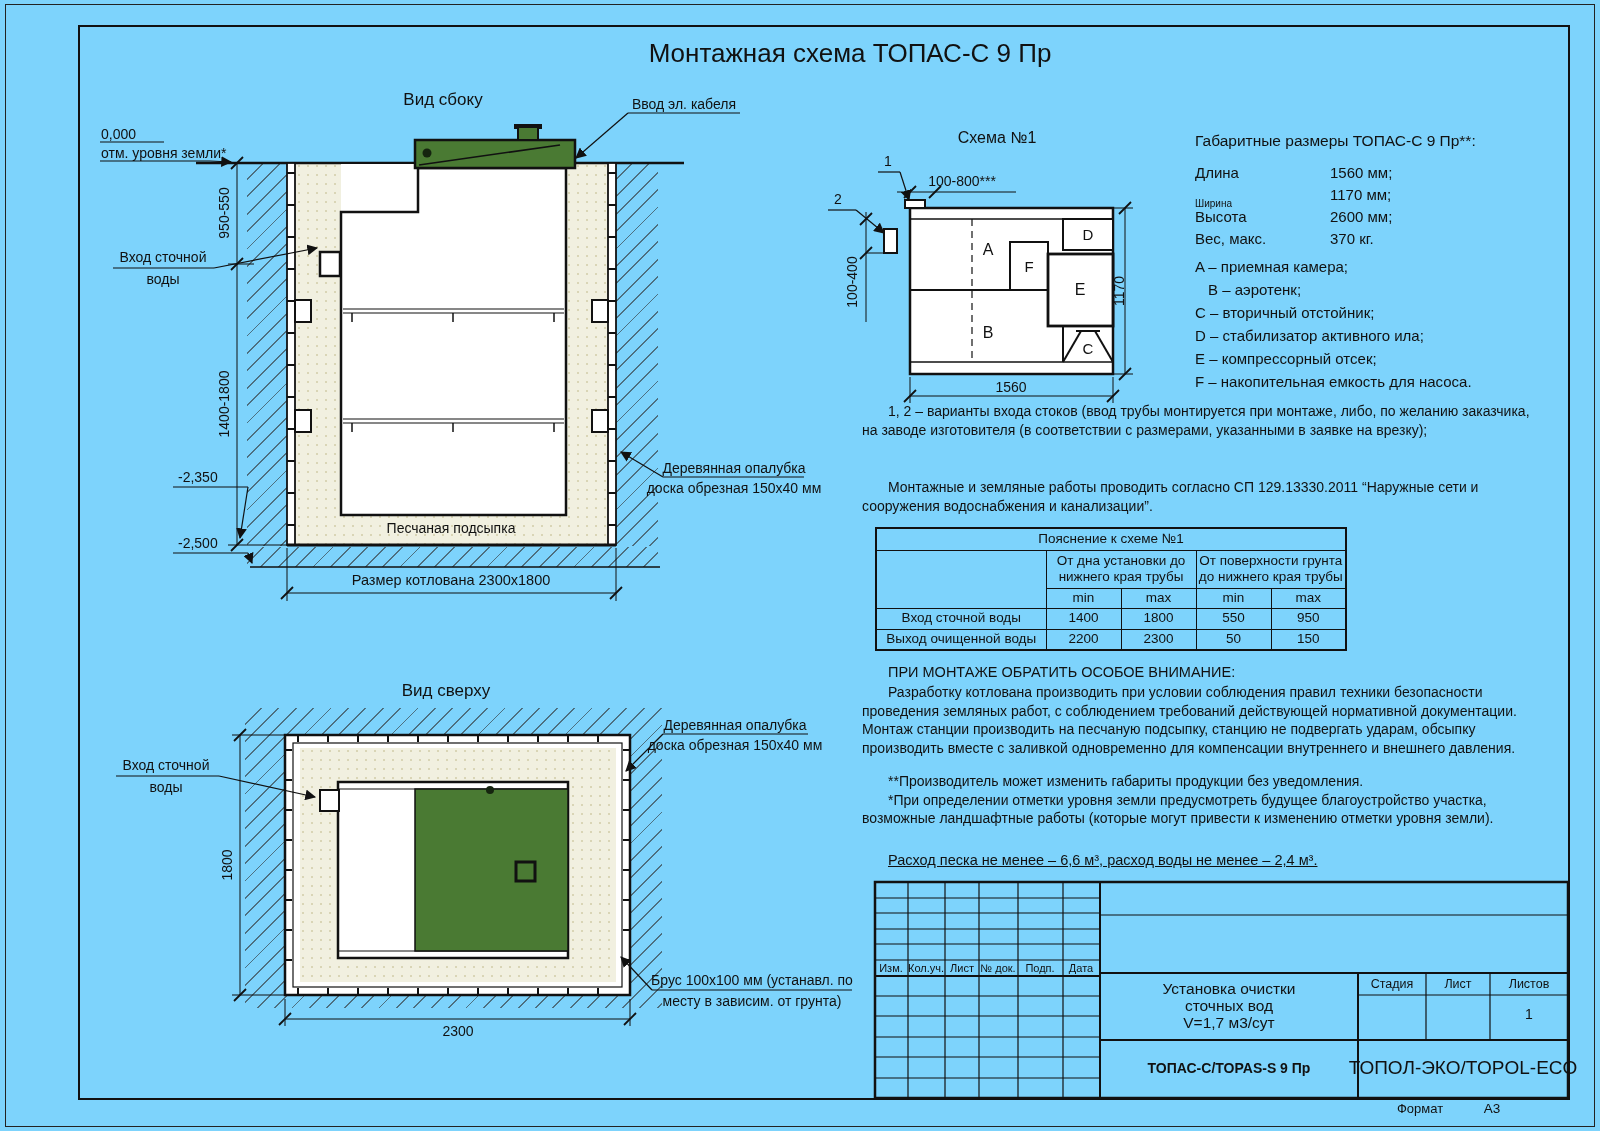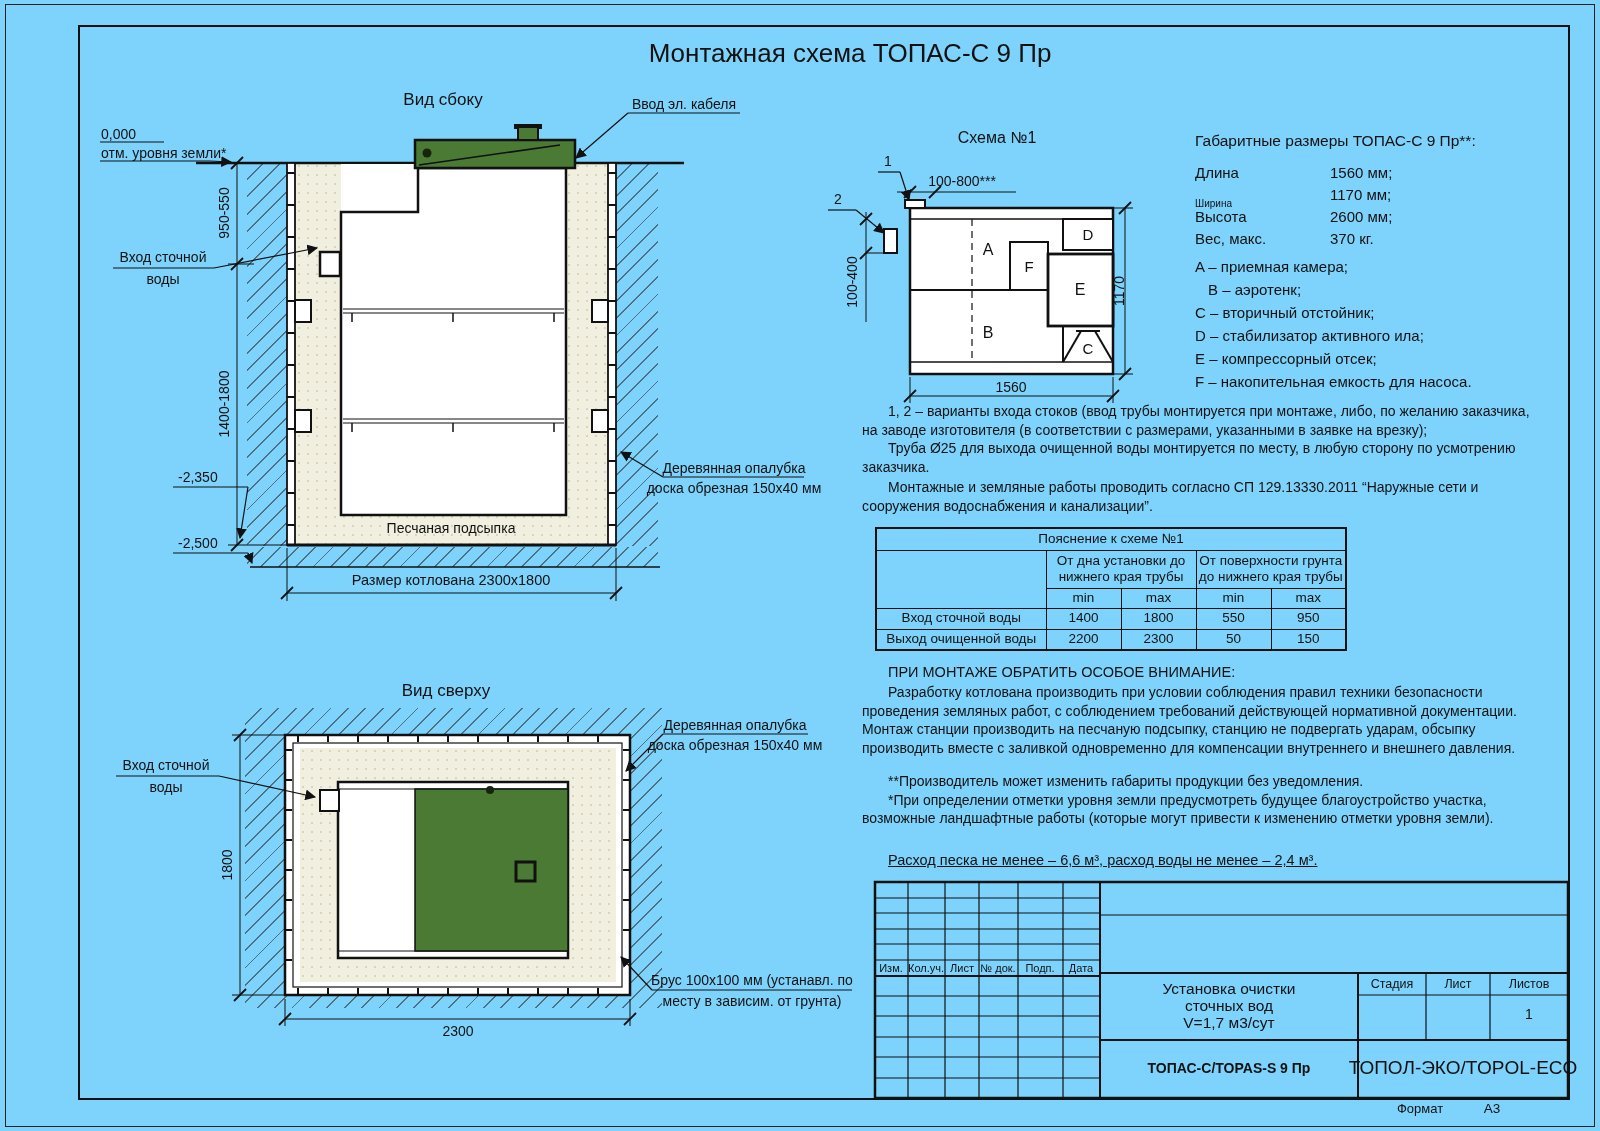--- a/index.html
+++ b/index.html
@@ -282,21 +282,20 @@
   <div class="abs" style="left:1330px;top:230px;font-size:15px;">370 кг.</div>
   <div class="abs" style="left:1195px;top:258px;font-size:15px;">A – приемная камера;</div>
   <div class="abs" style="left:1195px;top:281px;font-size:15px;margin-left:13px;">B – аэротенк;</div>
   <div class="abs" style="left:1195px;top:304px;font-size:15px;">C – вторичный отстойник;</div>
   <div class="abs" style="left:1195px;top:327px;font-size:15px;">D – стабилизатор активного ила;</div>
   <div class="abs" style="left:1195px;top:350px;font-size:15px;">E – компрессорный отсек;</div>
   <div class="abs" style="left:1195px;top:373px;font-size:15px;">F – накопительная емкость для насоса.</div>
 
   <div class="para" style="left:862px;top:402px;width:686px;">
     <p>1, 2 – варианты входа стоков (ввод трубы монтируется при монтаже, либо, по желанию заказчика, на заводе изготовителя (в соответствии с размерами, указанными в заявке на врезку);</p>
-    <p>Труба Ø25 для выхода очищенной воды монтируется по месту, в любую сторону по усмотрению заказчика.</p>
   </div>
   <div class="para" style="left:862px;top:478px;width:686px;">
     <p>Монтажные и земляные работы проводить согласно СП 129.13330.2011 “Наружные сети и сооружения водоснабжения и канализации”.</p>
   </div>
 
   <table class="exp-table">
     <colgroup>
         <col style="width:170px">
         <col style="width:75px">
         <col style="width:75px">

